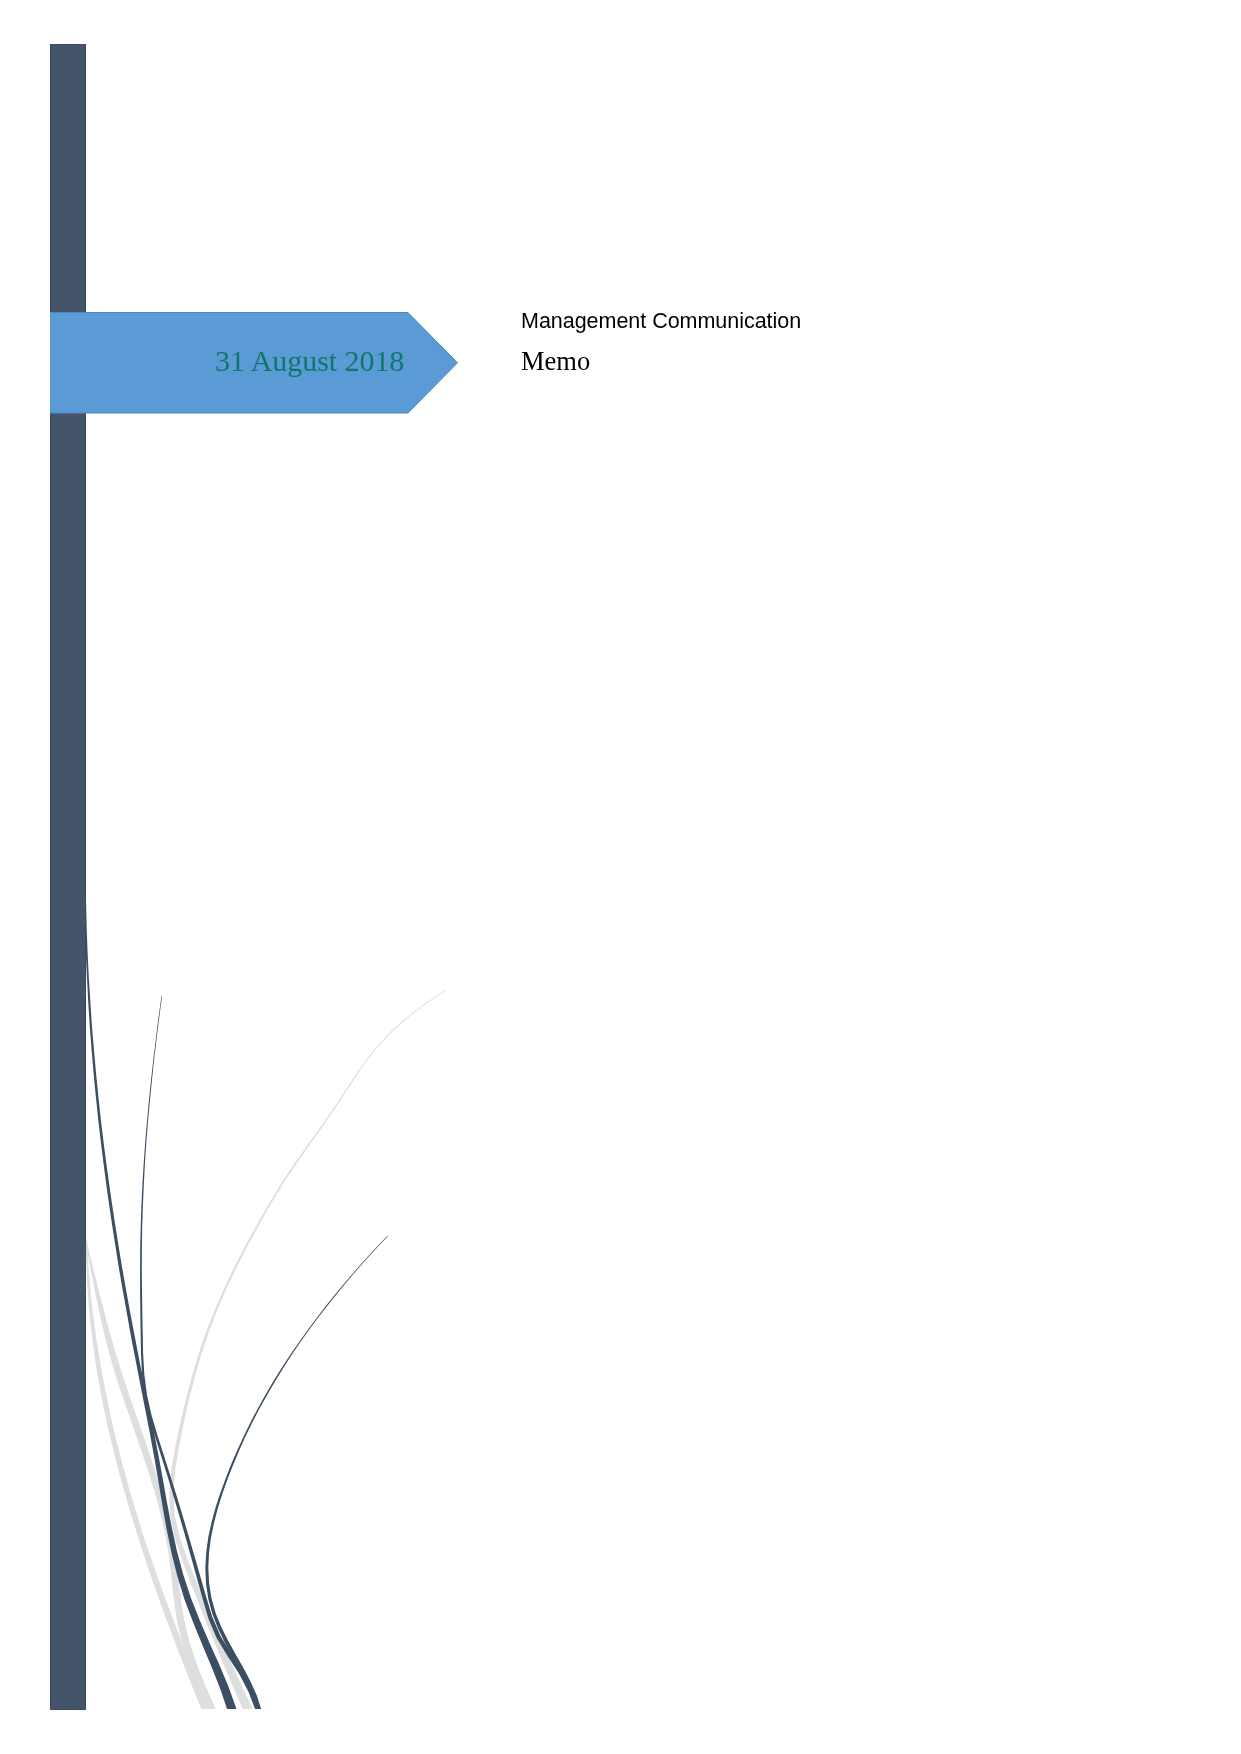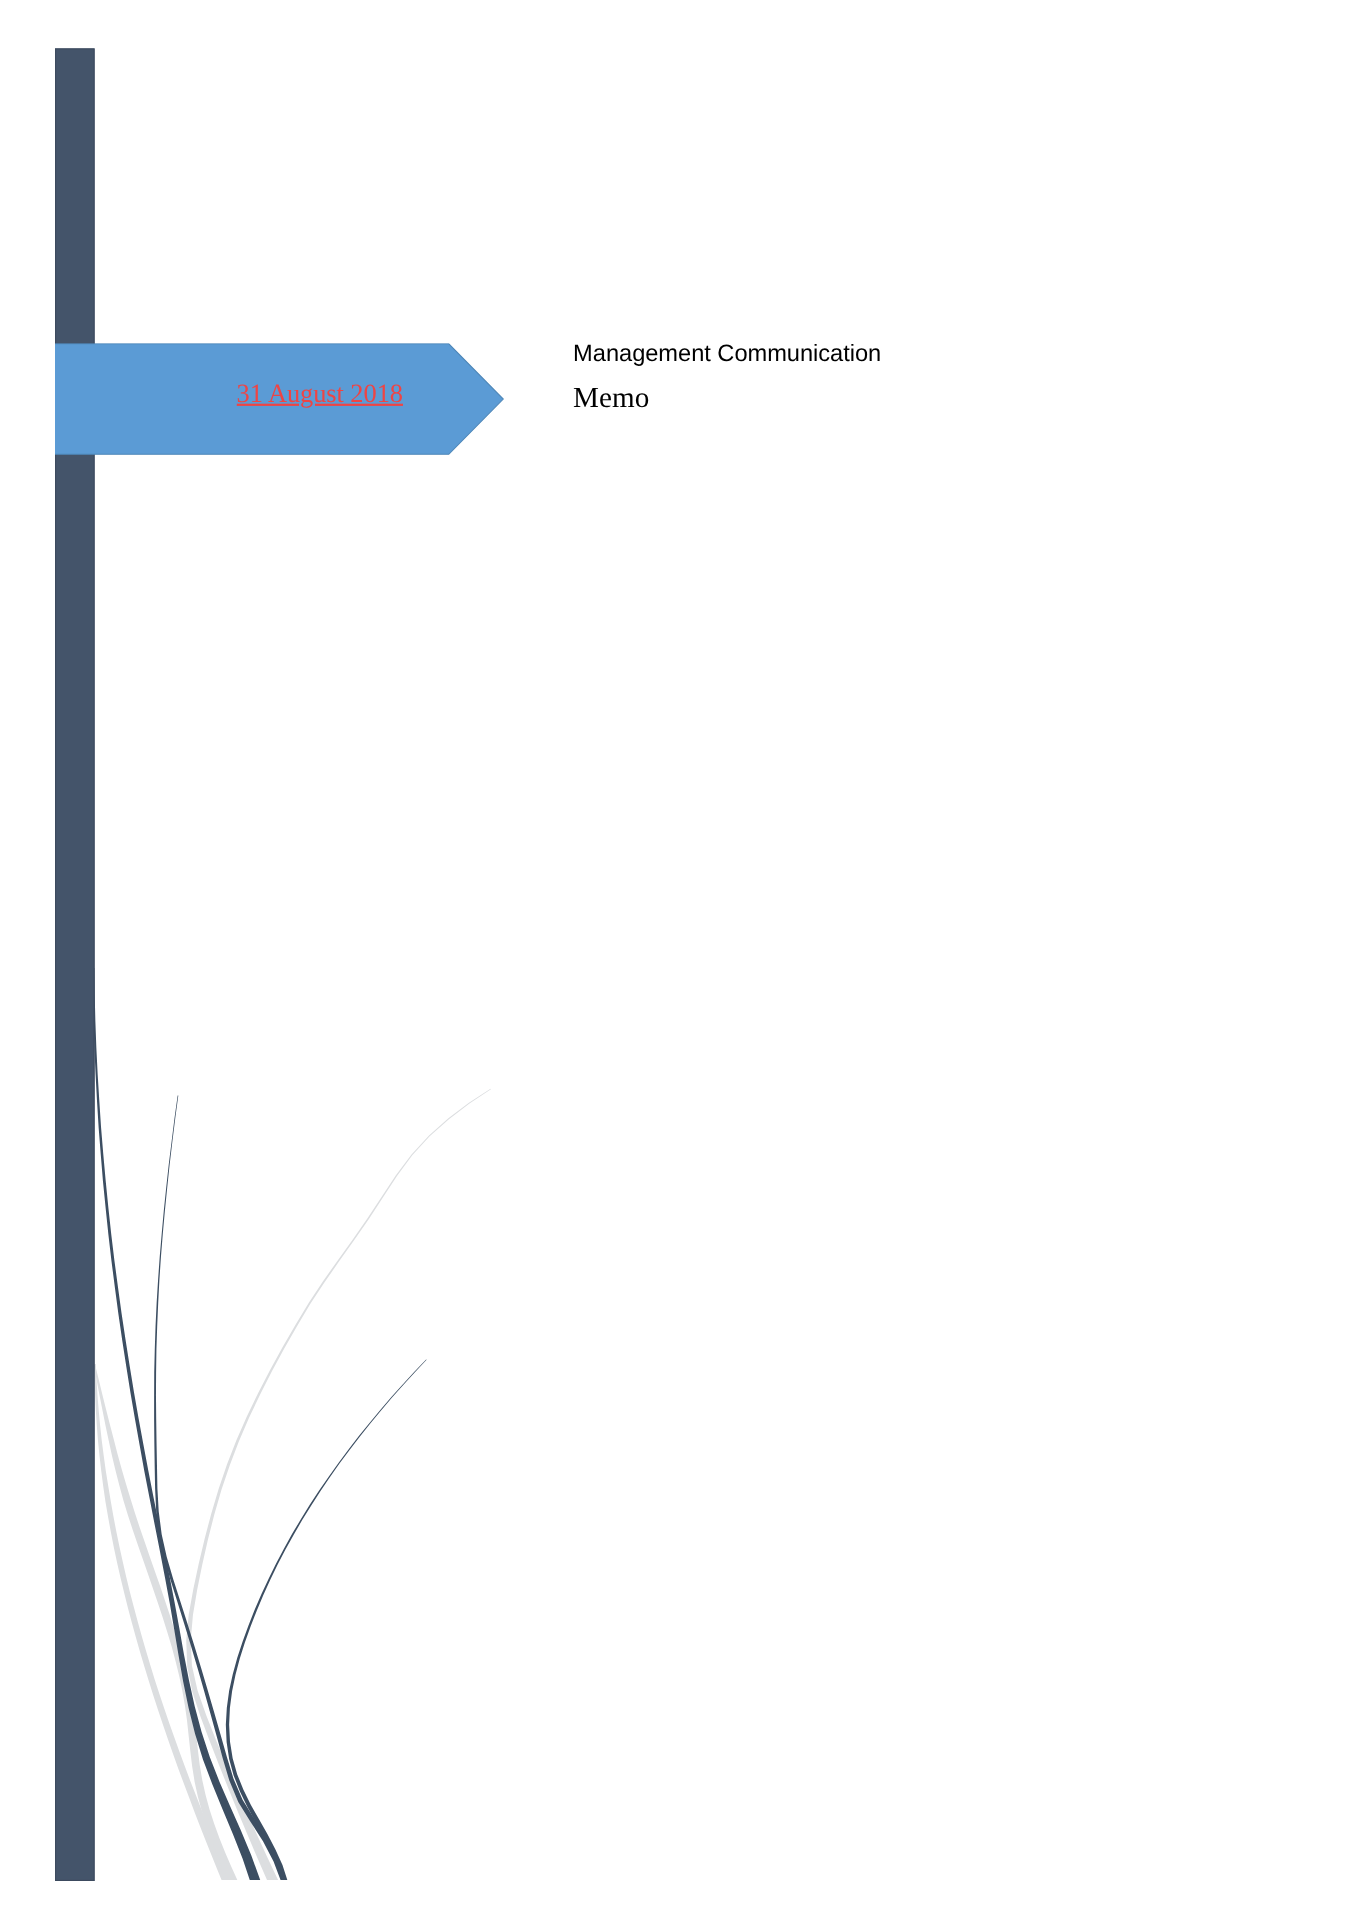--- a/index.html
+++ b/index.html
@@ -12,21 +12,21 @@
   
   .grass{position:absolute;left:0;top:0;width:1241px;height:1754px;pointer-events:none;}
 
   
   .band{position:absolute;left:50px;top:44px;width:36px;height:1666px;background:#44546A;box-sizing:border-box;border:1px solid #3C4A5E;}
 
   
   .banner{position:absolute;left:50px;top:312px;width:409px;height:102px;}
   .banner svg{display:block;}
   .banner-text{position:absolute;left:215px;top:346px;
-     color:#ef4444;font-family:"Liberation Serif",serif;font-size:24px;letter-spacing:-0.05px;white-space:nowrap;line-height:1;text-decoration:underline;}
+     color:#0f766e;font-family:"Liberation Serif",serif;font-size:30px;letter-spacing:-0.05px;white-space:nowrap;line-height:1;}
 
   
   .meta{position:absolute;left:521px;top:311px;}
   .meta .line1{font-family:"Liberation Sans",sans-serif;font-size:21.5px;letter-spacing:-0.03px;color:#000;line-height:1;}
   .meta .line2{font-family:Liberation Serif, serif;font-size:26.5px;color:#000;line-height:1;margin-top:15px;}
 </style>
 </head>
 <body>
 
 <div class="page">

